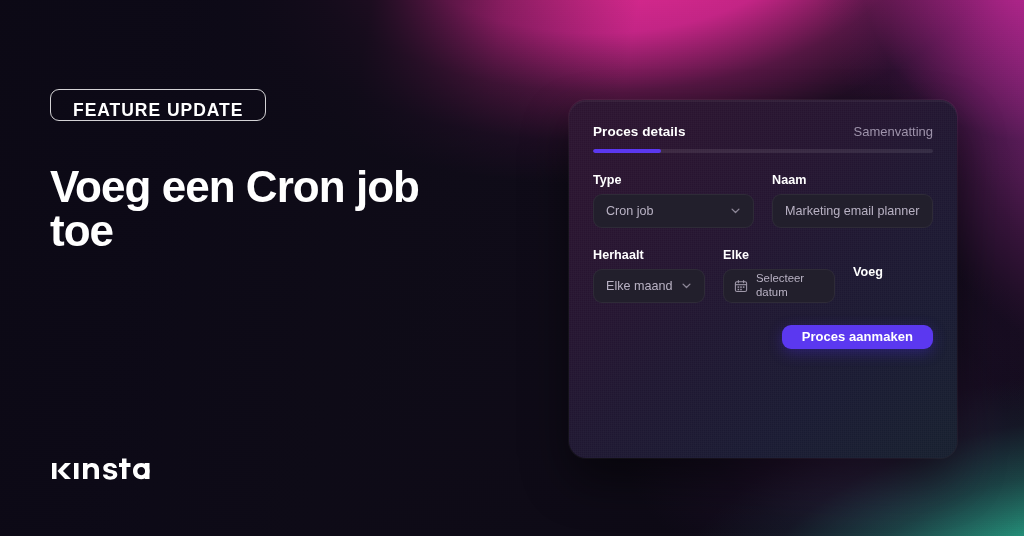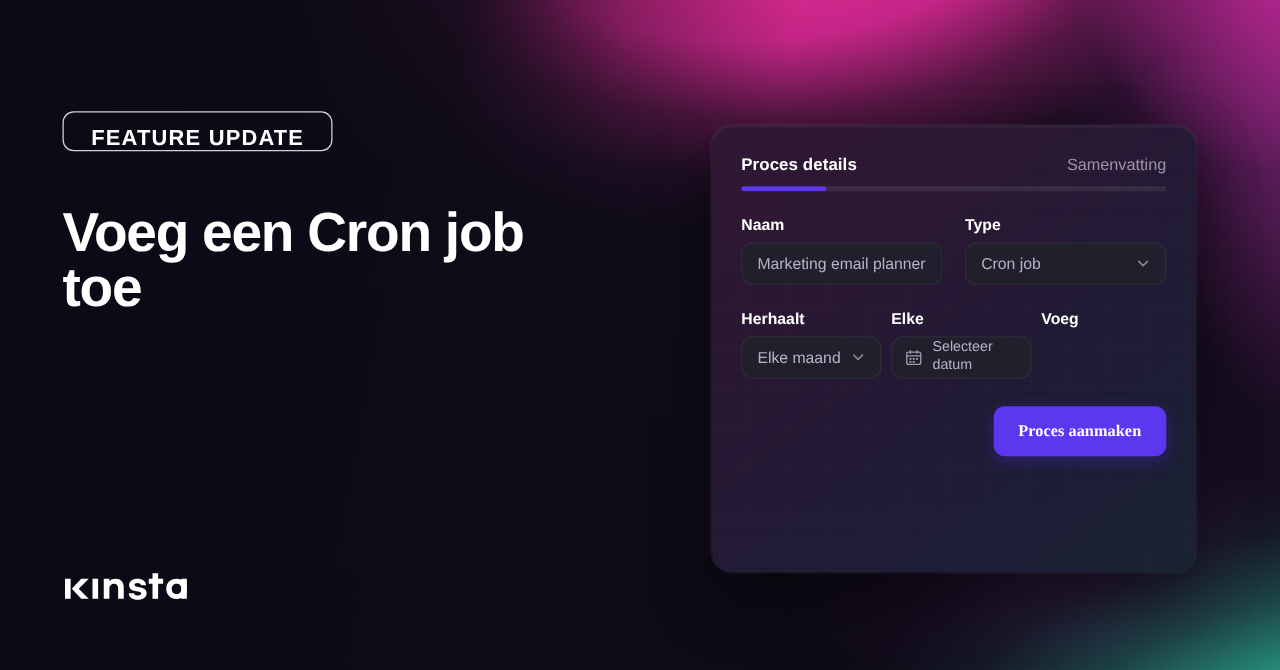--- a/index.html
+++ b/index.html
@@ -174,44 +174,44 @@
   }
   .field.with-chevron { justify-content:space-between; }
   .chev { width:11px; height:11px; opacity:.62; flex:0 0 11px; }
   .cal-icon { width:14px; height:14px; flex:0 0 14px; opacity:.72; margin-right:8px; }
 
   .row2 { display:flex; gap:18px; margin-top:20px; }
   .row2 > div { flex:1; }
 
   .row-full { margin-top:19px; }
 
-  .row3 { display:flex; gap:8px; margin-top:20px; }
+  .row3 { display:flex; gap:18px; margin-top:20px;align-items:center; }
   .col-herhaalt { width:112px; flex:0 0 112px; }
   .col-datum   { width:112px; flex:0 0 112px; }
   .col-tijd    { flex:1; }
 
   .field.date {
     padding:0 10px;
     line-height:1.1;
   }
   .date-text { font-size:11.4px; line-height:1.18; }
   .field.time { justify-content:center; }
 
   
   .btn-row { display:flex; justify-content:flex-end; margin-top:22px; padding-right:0; }
   .btn-primary {
     background:#5b38f0;
     color:#fff;
     border:none;
     border-radius:9px;
     padding:0 20px;
-    height:40px;
+    height:24px;
     font-size:13px;
     font-weight:bold;
-    font-family:Liberation Serif, serif;
+    font-family:Liberation Sans, sans-serif;
     cursor:pointer;
     letter-spacing:.004em;
     box-shadow:0 4px 14px rgba(70,40,220,0.35);
   }
 </style>
 </head>
 <body>
 
 <div id="bg">
   <div class="bg-layer bg-base"></div>
@@ -261,36 +261,36 @@
       <span class="step-active">Proces details</span>
       <span class="step-inactive">Samenvatting</span>
     </div>
     <div class="progress-track">
       <div class="progress-fill" style="width: 20%;"></div>
     </div>
 
     <div class="row2">
       <div>
         <div class="flabel">
-          <span>Naam</span>
-        </div>
-        <div class="field">
-          <span>Marketing email planner</span>
-        </div>
-      </div>
-
-      <div>
-        <div class="flabel">
           <span>Type</span>
         </div>
         <div class="field with-chevron">
           <span>Cron job</span>
           <svg class="chev" viewBox="0 0 16 16">
             <path d="M3 6 L8 11 L13 6" fill="none" stroke="#cfc7da" stroke-width="1.9" stroke-linecap="round" stroke-linejoin="round"></path>
           </svg>
+        </div>
+      </div>
+
+      <div>
+        <div class="flabel">
+          <span>Naam</span>
+        </div>
+        <div class="field">
+          <span>Marketing email planner</span>
         </div>
       </div>
     </div>
 
 
     <div class="row3">
 
       <div class="col-herhaalt">
         <div class="flabel">
           <span>Herhaalt</span>

